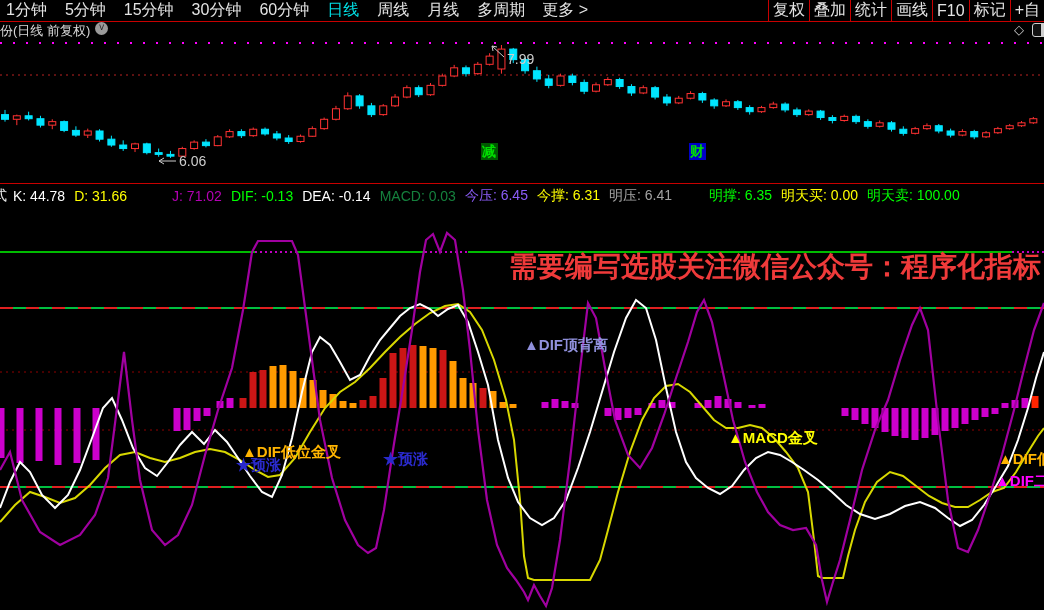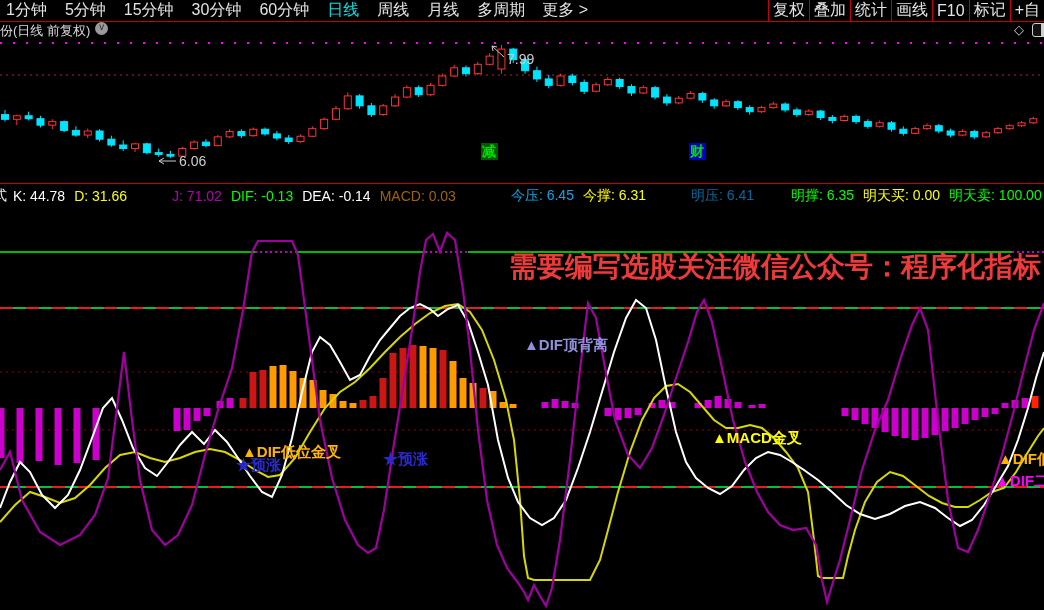--- a/index.html
+++ b/index.html
@@ -271,24 +271,24 @@
     </svg>
 </div>
 
 <div class="valuesrow">
     <span style="color: rgb(232, 232, 232);">式</span>
     <span style="color: rgb(255, 255, 255);">K: 44.78</span>
     <span style="color: rgb(255, 255, 0);">D: 31.66</span>
     <span style="color: rgb(180, 0, 180); margin-left: 36px;">J: 71.02</span>
     <span style="color: rgb(0, 255, 0);">DIF: -0.13</span>
     <span style="color: rgb(255, 255, 255);">DEA: -0.14</span>
-    <span style="color: #a16207;">MACD: 0.03</span>
-    <span style="color: #0ea5e9; margin-left: 46px;">今压: 6.45</span>
+    <span style="color: #15803d;">MACD: 0.03</span>
+    <span style="color: #8b5cf6;">今压: 6.45</span>
     <span style="color: rgb(255, 255, 0);">今撑: 6.31</span>
-    <span style="color: #0369a1; margin-left: 36px;">明压: 6.41</span>
+    <span style="color: #a3a3a3;">明压: 6.41</span>
     <span style="color: rgb(0, 255, 0); margin-left: 28px;">明撑: 6.35</span>
     <span style="color: rgb(255, 255, 0);">明天买: 0.00</span>
     <span style="color: rgb(0, 255, 0);">明天卖: 100.00</span>
   </div>
 
 <div class="indwrap">
   <svg id="indsvg" width="1044" height="403" viewBox="0 207 1044 403">
       <line x1="0" y1="372" x2="1044" y2="372" stroke="#8f0000" stroke-width="1" stroke-dasharray="2 4"></line>
       <line x1="0" y1="430" x2="1044" y2="430" stroke="#8f0000" stroke-width="1" stroke-dasharray="2 4"></line>
       <line x1="0" y1="308" x2="1044" y2="308" stroke="#e02020" stroke-width="2" stroke-dasharray="13 13"></line>
@@ -383,17 +383,17 @@
       <polyline points="0,508 10,482 20,462 30,472 42,495 55,508 68,495 80,470 92,438 103,408 112,398 122,420 133,448 145,468 157,476 168,462 180,445 192,432 204,444 215,430 227,442 238,458 250,476 262,492 272,497 282,475 292,438 302,392 312,352 320,337 330,345 340,362 350,380 360,375 370,356 380,340 390,328 400,316 410,308 420,304 430,309 438,316 448,309 458,305 468,322 478,352 488,385 498,440 508,478 518,502 530,518 542,525 554,518 566,500 578,468 590,432 602,392 614,352 626,318 636,300 646,308 656,340 666,388 676,432 686,462 696,478 708,488 720,494 732,486 744,470 756,458 768,452 780,455 792,462 804,470 818,480 832,492 846,505 860,514 875,519 890,514 905,506 920,502 935,508 948,518 960,526 972,520 984,505 996,486 1008,466 1018,440 1028,408 1036,378 1044,352" fill="none" stroke="#ffffff" stroke-width="2"></polyline>
       <polyline points="0,470 10,452 22,500 40,532 60,545 80,535 95,515 108,478 118,400 124,352 132,420 140,480 152,530 165,545 178,535 192,505 205,455 218,410 232,368 243,310 252,252 258,241 292,241 298,255 308,330 320,420 332,478 345,520 358,545 368,553 376,548 384,510 393,450 403,388 412,330 420,272 426,240 433,234 440,252 447,233 455,240 463,290 470,350 478,430 487,500 497,545 507,568 516,580 524,592 528,600 534,585 540,596 546,606 552,588 560,540 570,460 580,370 588,303 596,318 605,368 615,420 628,455 640,468 652,448 664,415 676,378 688,342 697,312 704,300 712,322 722,368 733,420 745,462 757,492 768,512 780,525 793,530 806,528 816,545 822,580 827,602 833,582 840,560 850,520 862,470 875,430 888,400 900,360 912,325 920,308 928,330 938,420 948,500 958,548 968,552 978,530 990,495 1002,455 1014,410 1025,365 1034,330 1044,303" fill="none" stroke="#a000a0" stroke-width="2.2"></polyline>
     </svg>
 </div>
 
 <div id="annolayer">
     <div class="anno" style="left: 524px; top: 336px; color: rgb(144, 144, 220);">▲DIF顶背离</div>
     <div class="anno" style="left: 242px; top: 443px; color: rgb(255, 180, 0);">▲DIF低位金叉</div>
     <div class="anno" style="left: 236px; top: 456px; color: rgb(42, 42, 204);">★预涨</div>
     <div class="anno" style="left: 383px; top: 450px; color: rgb(42, 42, 204);">★预涨</div>
-    <div class="anno" style="left: 712px; top: 429px; color: rgb(255, 255, 0);">▲MACD金叉</div>
+    <div class="anno" style="left: 728px; top: 429px; color: rgb(255, 255, 0);">▲MACD金叉</div>
     <div class="anno" style="left: 998px; top: 450px; color: rgb(255, 180, 0);">▲DIF低位金叉</div>
     <div class="anno" style="left: 995px; top: 472px; color: rgb(255, 0, 255);">▲DIF二次金叉</div>
     <div class="promo" style="left: 477px; top: 248px; color: rgb(239, 58, 58); margin-left: 32px;">需要编写选股关注微信公众号：程序化指标</div>
   </div>
 
 </body></html>

